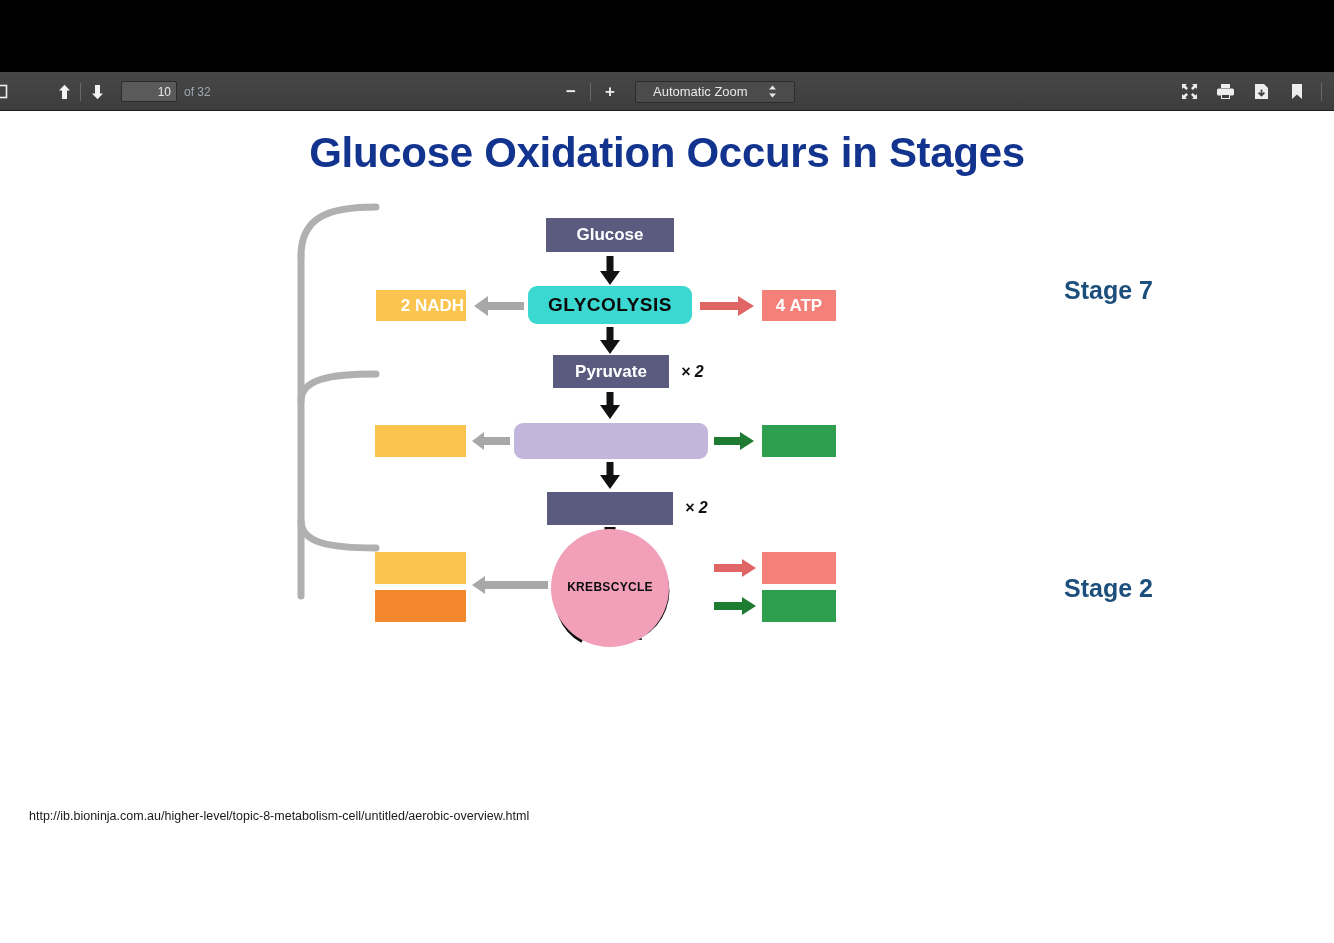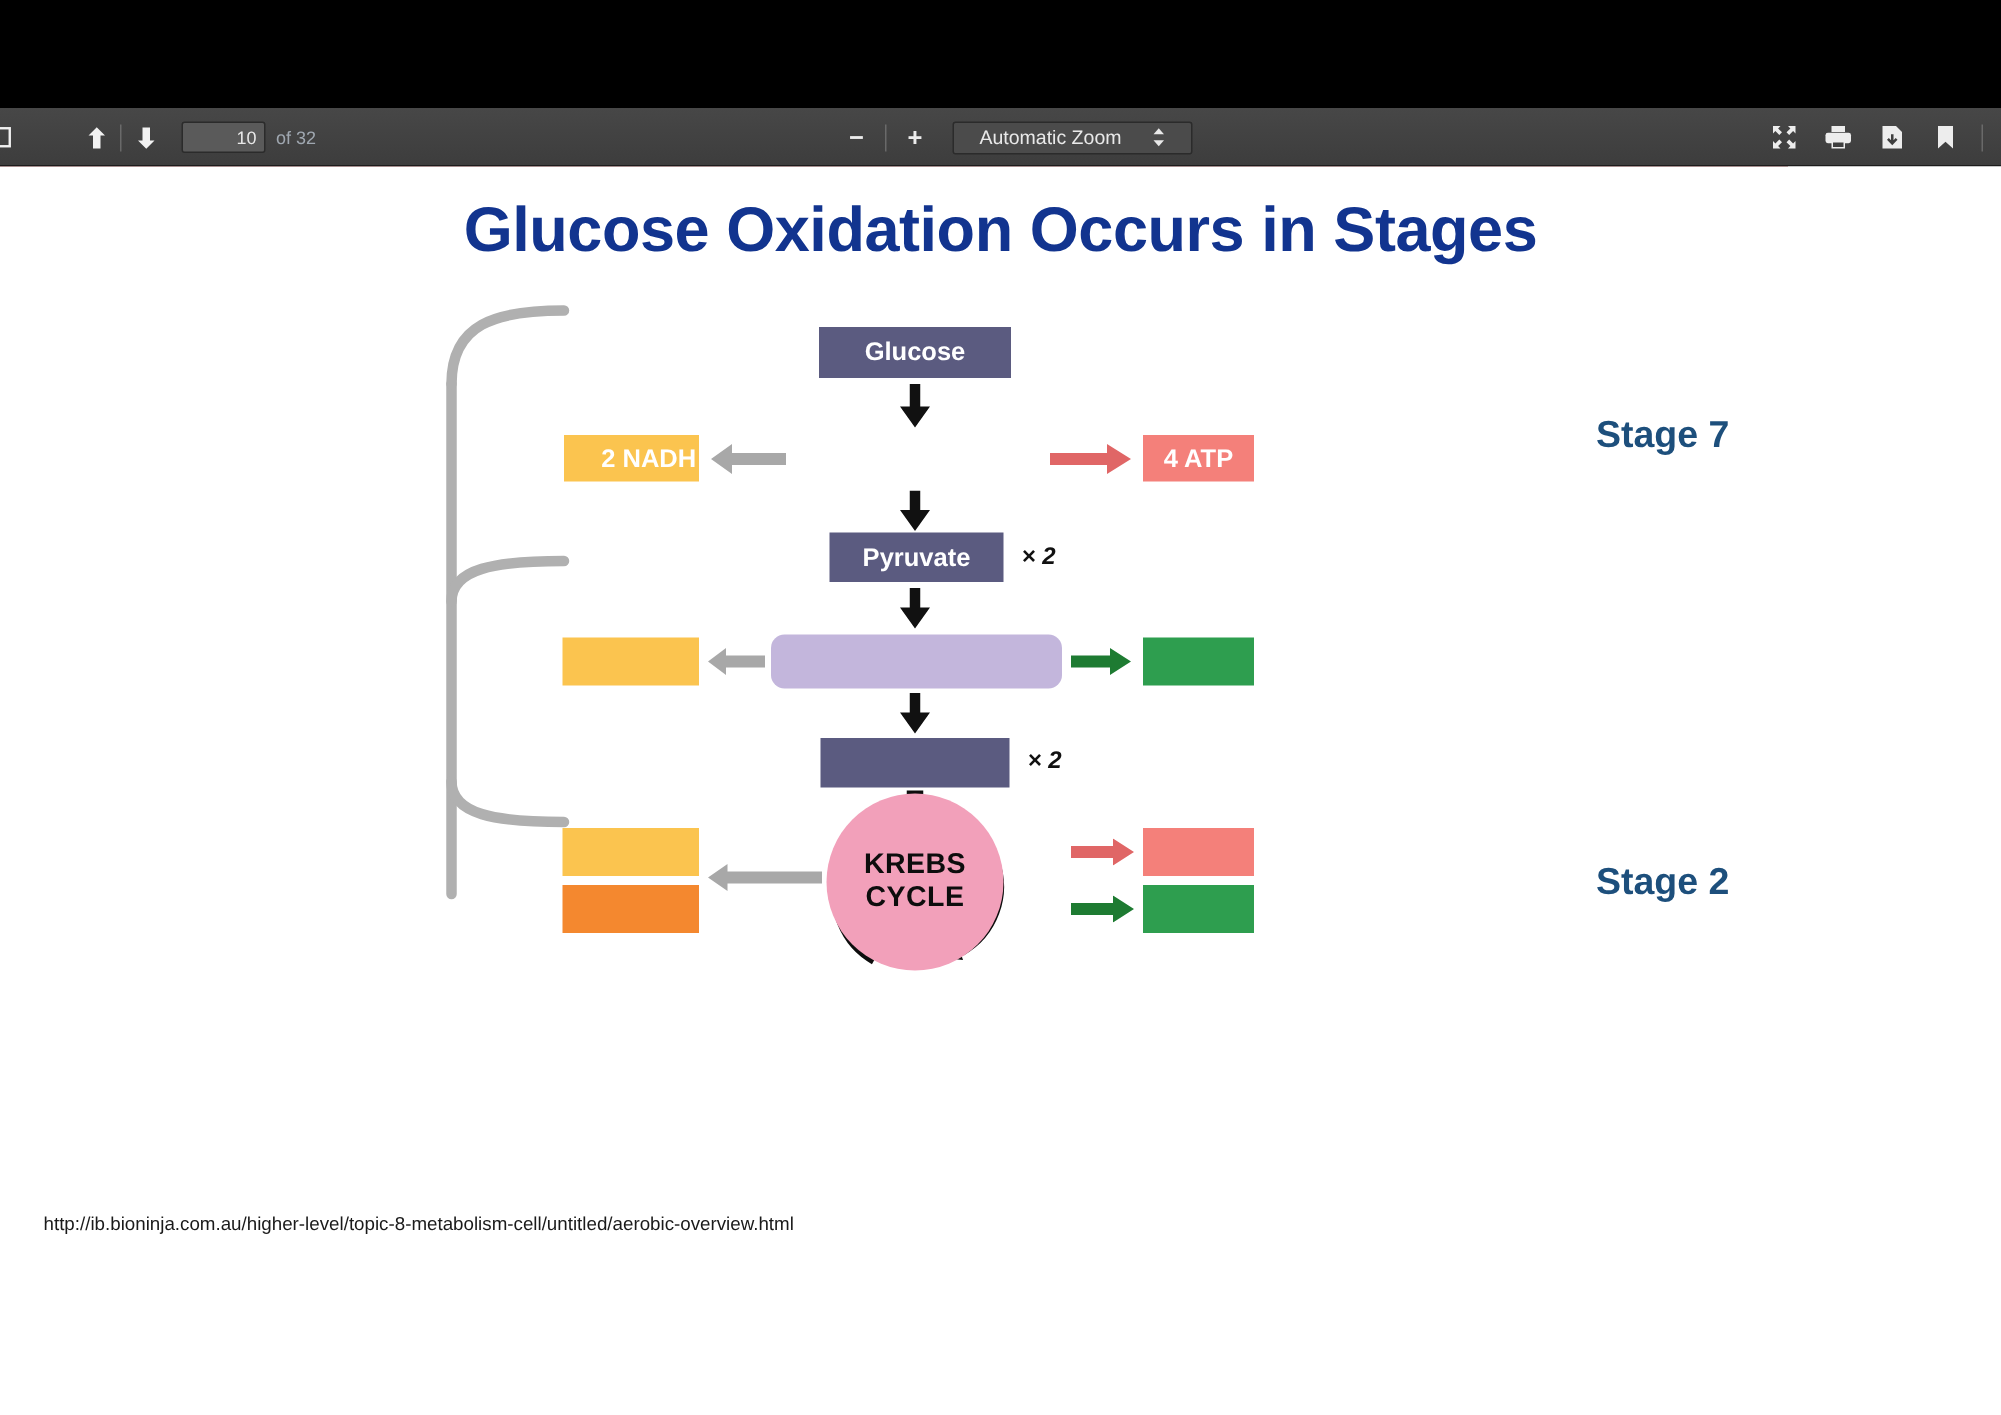--- a/index.html
+++ b/index.html
@@ -2,21 +2,21 @@
 <html><head>
 <meta charset="utf-8">
 <style>
   html,body{margin:0;padding:0;}
   body{
     width:1334px;height:943px;overflow:hidden;
     background:#ffffff;
     font-family:"Liberation Sans", sans-serif;
   }
   
-  #viewer{position:relative;width:1192px;height:943px;background:#7f1d1d;}
+  #viewer{position:relative;width:1192px;height:943px;background:#0c4a6e;}
   #top-black-bar{position:absolute;left:0;top:0;width:1334px;height:72px;background:#000000;}
   #pdf-toolbar{
     position:absolute;left:0;top:72px;width:1334px;height:39px;
     background:linear-gradient(to bottom,#474747,#3d3d3d);
     border-bottom:1px solid #1c1c1c;
     box-sizing:border-box;
   }
   .tb-left{position:absolute;left:0;top:0;height:39px;display:flex;align-items:center;}
   .tb-mid{position:absolute;left:560px;top:0;height:39px;display:flex;align-items:center;gap:6px;}
   .tb-right{position:absolute;right:10px;top:0;height:39px;display:flex;align-items:center;gap:8px;}
@@ -64,21 +64,21 @@
   .n-teal{background:#3ad8d0;color:#0b0b0b;font-size:19px;border-radius:9px;letter-spacing:.5px;}
   .n-lav{background:#c3b6dc;border-radius:9px;}
   .n-yellow{background:#fbc44f;color:#ffffff;font-size:17px;}
   .n-orange{background:#f4882f;}
   .n-salmon{background:#f4807a;color:#ffffff;font-size:17px;}
   .n-green{background:#2e9e4f;}
   .mult{position:absolute;font-size:16px;font-weight:bold;font-style:italic;color:#111;}
   .krebs-circle{
     position:absolute;width:118px;height:118px;border-radius:50%;
     background:#f2a0ba;display:flex;align-items:center;justify-content:center;
-    flex-direction:column;font-weight:bold;font-size:19px;color:#0d0d0d;line-height:1.15;
+    flex-direction:row;font-weight:bold;font-size:12px;color:#0d0d0d;line-height:1.15;
     text-align:center;letter-spacing:.3px;
   }
   .arrow-svg{position:absolute;}
   .bracket{position:absolute;left:0;top:0;}
 </style>
 </head>
 <body>
 
 <div id="viewer">
 
@@ -170,20 +170,21 @@
           <path d="M11 205 C11 183, 40 178, 86 178"></path>
           <path d="M11 325 C11 347, 40 352, 86 352"></path>
         </g>
       </svg>
 
       <div class="node n-dark" style="left:256px;top:22px;width:128px;height:34px;">Glucose</div>
       <svg class="arrow-svg" style="left:307px;top:60px;" width="26" height="30" viewBox="0 0 26 30">
         <path d="M9.5 0 L16.5 0 L16.5 15 L23 15 L13 29 L3 15 L9.5 15 Z" fill="#111111"></path>
       </svg>
 
+      <div class="node n-teal" style="left:238px;top:90px;width:164px;height:38px;">GLYCOLYSIS</div>
       <div class="node n-yellow" style="left:86px;top:94px;width:90px;height:31px;padding-left:23px;">2 NADH</div>
       <div class="node n-salmon" style="left:472px;top:94px;width:74px;height:31px;">4 ATP</div>
       <svg class="arrow-svg" style="left:184px;top:100px;" width="50" height="20" viewBox="0 0 50 20">
         <path d="M50 6 L14 6 L14 0 L0 10 L14 20 L14 14 L50 14 Z" fill="#a8a8a8"></path>
       </svg>
       <svg class="arrow-svg" style="left:410px;top:100px;" width="54" height="20" viewBox="0 0 54 20">
         <path d="M0 6 L38 6 L38 0 L54 10 L38 20 L38 14 L0 14 Z" fill="#e06666"></path>
       </svg>
       <svg class="arrow-svg" style="left:307px;top:131px;" width="26" height="28" viewBox="0 0 26 28">
         <path d="M9.5 0 L16.5 0 L16.5 13 L23 13 L13 27 L3 13 L9.5 13 Z" fill="#111111"></path>

